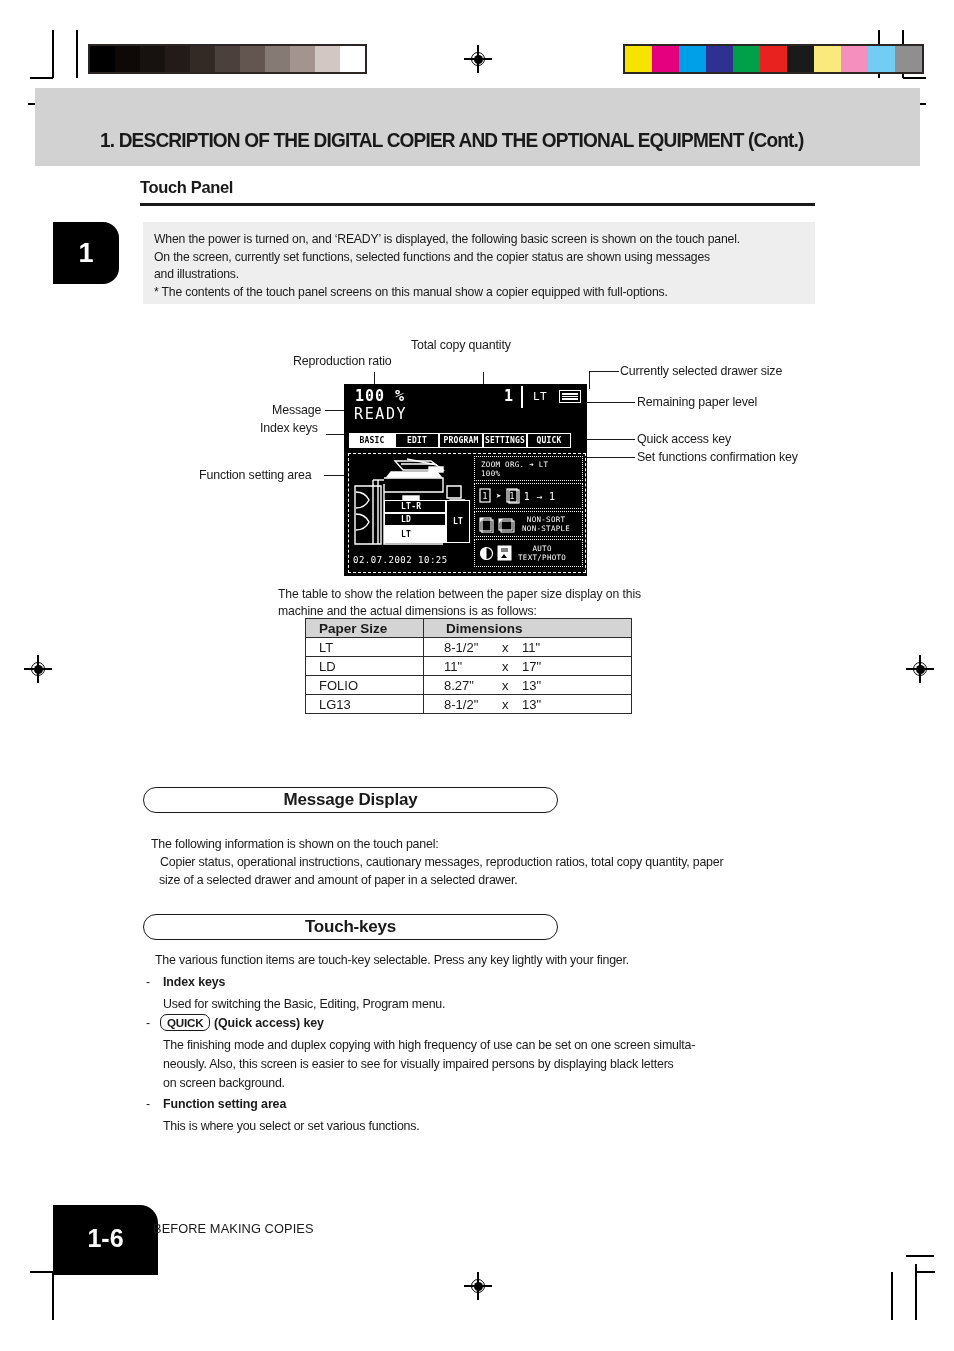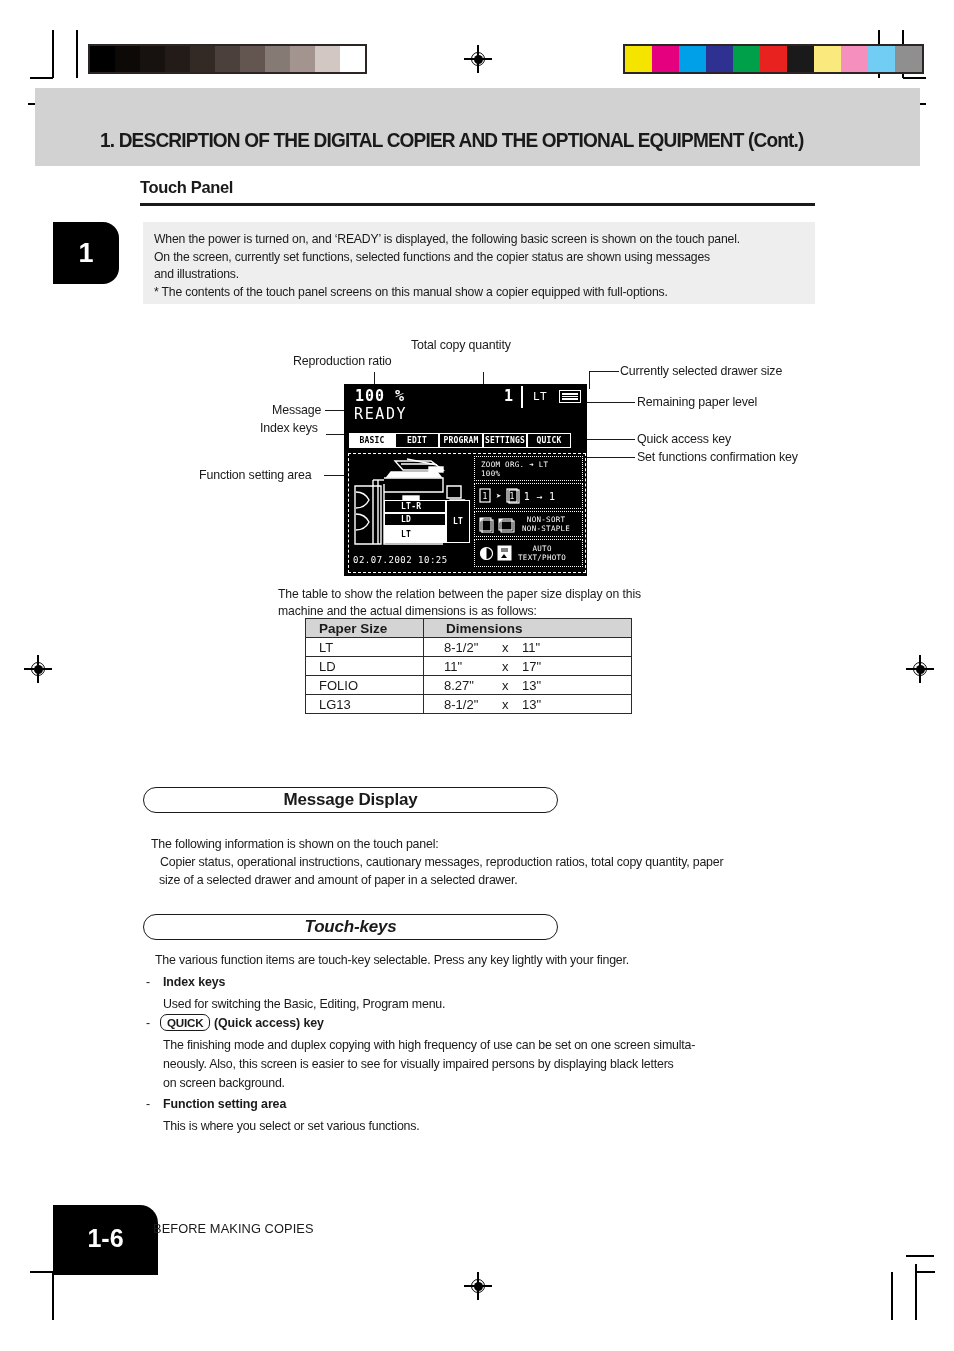--- a/index.html
+++ b/index.html
@@ -439,21 +439,21 @@
         <td class="c-dim"><span class="dimv"><span class="a">8-1/2"</span><span class="x">x</span><span>13"</span></span></td>
       </tr>
     </tbody>
 </table>
 
 <div class="pill" style="left:143px;top:787px;">Message Display</div>
 <div class="body-p" style="left:151px;top:836px;">The following information is shown on the touch panel:</div>
 <div class="body-p" style="left:151px;top:854px;margin-left:9px;">Copier status, operational instructions, cautionary messages, reproduction ratios, total copy quantity, paper</div>
 <div class="body-p" style="left:151px;top:872px;margin-left:8px;">size of a selected drawer and amount of paper in a selected drawer.</div>
 
-<div class="pill" style="left:143px;top:914px;font-style:italic;">Touch-keys</div>
+<div class="pill" style="left:143px;top:914px;">Touch-keys</div>
 <div class="body-p" style="left:155px;top:952px;">The various function items are touch-key selectable. Press any key lightly with your finger.</div>
 
 <div class="bullet-dash" style="left:146px;top:975px;">-</div>
 <div class="sub-head" style="left:163px;top:975px;">Index keys</div>
 <div class="body-p" style="left:163px;top:996px;">Used for switching the Basic, Editing, Program menu.</div>
 
 <div class="bullet-dash" style="left:146px;top:1016px;">-</div>
 <div class="quick-chip" style="left:160px;top:1014px;">QUICK</div>
 <div class="sub-head" style="left:214px;top:1016px;">(Quick access) key</div>
 <div class="body-p" style="left:163px;top:1037px;">The finishing mode and duplex copying with high frequency of use can be set on one screen simulta-</div>

